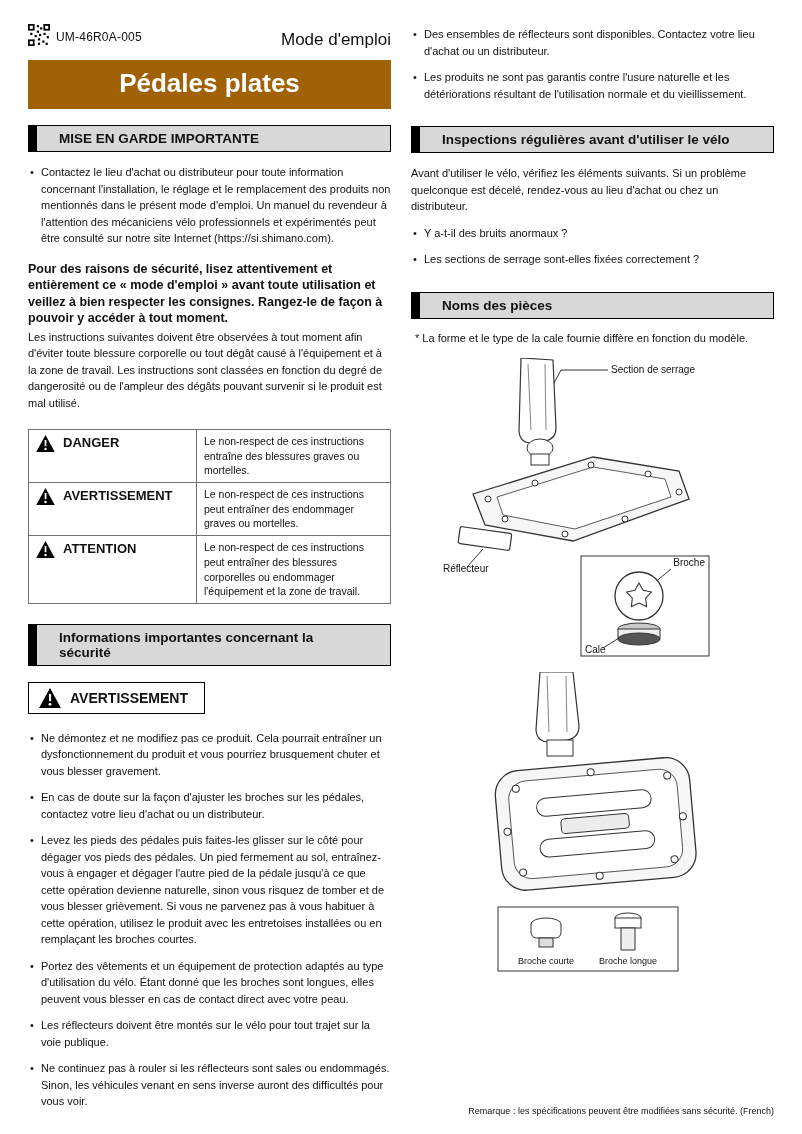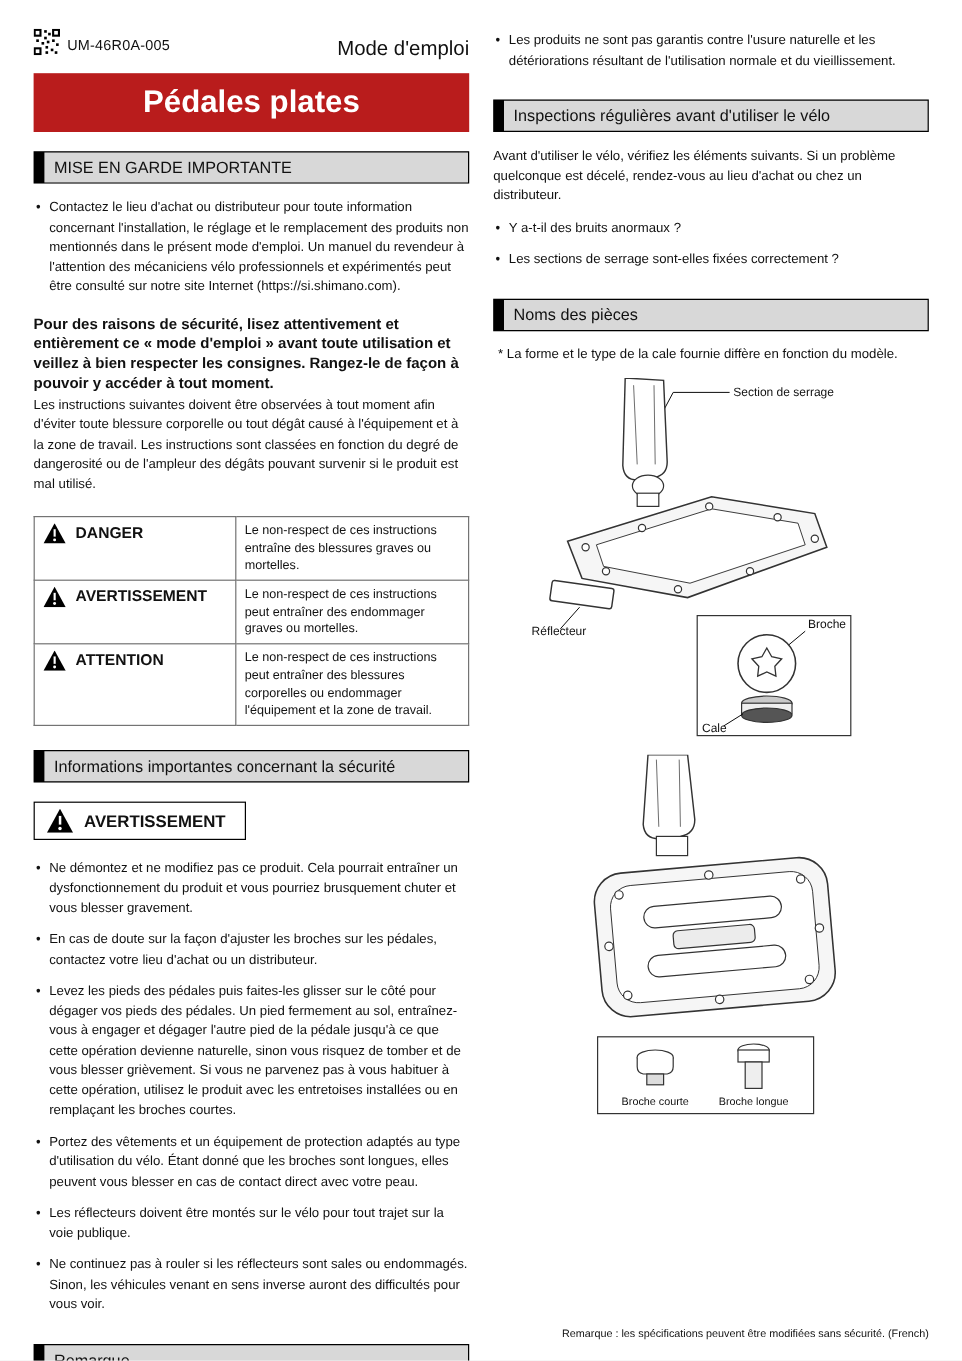--- a/index.html
+++ b/index.html
@@ -8,23 +8,23 @@
   .page { width:802px; height:1134px; margin:0 auto; background:#fff; padding:24px 28px 18px 28px; position:relative; overflow:hidden; }
   .columns { display:flex; gap:20px; height:100%; }
   .col { width:363px; display:flex; flex-direction:column; }
 
   
   .doc-header { display:flex; justify-content:space-between; align-items:flex-end; margin-bottom:8px; }
   .doc-id-wrap { display:flex; align-items:center; gap:6px; }
   .doc-id { font-size:12px; letter-spacing:.2px; }
   .doc-type { font-size:17px; }
 
-  .title-banner { background:#b91c1c; color:#fff; text-align:center; font-weight:bold; font-size:26px; padding:8px 0 10px; margin:2px 0 16px; }
-
-  .section-heading { background:#d8d8d8; border:1px solid #000; border-left:9px solid #000; font-weight:normal; font-size:13.5px; padding:5px 8px; margin:14px 0 12px; }
+  .title-banner { background:#a16207; color:#fff; text-align:center; font-weight:bold; font-size:26px; padding:8px 0 10px; margin:2px 0 16px; }
+
+  .section-heading { background:#d8d8d8; border:1px solid #000; border-left:9px solid #000; font-weight:bold; font-size:13.5px; padding:5px 22px; margin:14px 0 12px; }
   .section-heading.first { margin-top:0; }
 
   .bullet-list { list-style:none; }
   .bullet-list li { position:relative; padding-left:13px; margin-bottom:10px; font-size:11px; line-height:1.5; }
   .bullet-list li::before { content:"\2022"; position:absolute; left:2px; top:0; }
 
   .bold-par { font-weight:bold; font-size:12.5px; line-height:1.32; margin:4px 0 2px; }
   .par { font-size:11px; line-height:1.5; margin-bottom:4px; }
 
   .severity-table { width:100%; border-collapse:collapse; margin:14px 0 6px; }
@@ -162,20 +162,21 @@
         <li>Ne continuez pas à rouler si les réflecteurs sont sales ou endommagés. Sinon, les véhicules venant en sens inverse auront des difficultés pour vous voir.</li>
       </ul>
 
       <div class="section-heading">Remarque</div>
 
     </div>
 
     <div class="col">
 
       <ul class="bullet-list" style="margin-top:2px;">
+        <li>Des ensembles de réflecteurs sont disponibles. Contactez votre lieu d'achat ou un distributeur.</li>
         <li>Les produits ne sont pas garantis contre l'usure naturelle et les détériorations résultant de l'utilisation normale et du vieillissement.</li>
       </ul>
 
       <div class="section-heading">Inspections régulières avant d'utiliser le vélo</div>
 
       <p class="par" style="margin-bottom:10px;">Avant d'utiliser le vélo, vérifiez les éléments suivants. Si un problème quelconque est décelé, rendez-vous au lieu d'achat ou chez un distributeur.</p>
 
       <ul class="bullet-list">
         <li>Y a-t-il des bruits anormaux ?</li>
         <li>Les sections de serrage sont-elles fixées correctement ?</li>

